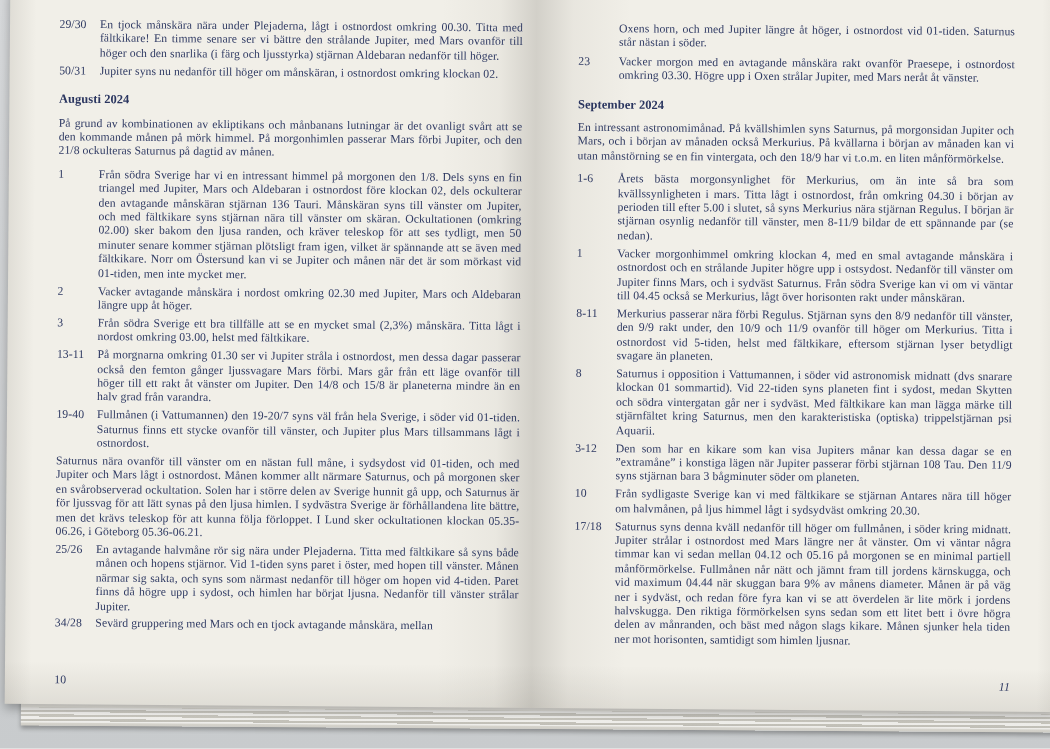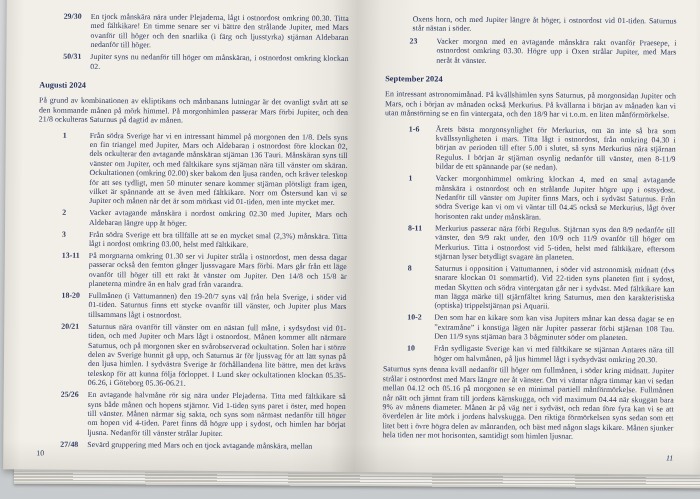--- a/index.html
+++ b/index.html
@@ -48,21 +48,21 @@
   .page {
     position: absolute; top: 20px;
     color: #2f3a63;
     font-size: 7.8px; line-height: 9.4px;
     letter-spacing: 0.05px;
   }
   .page-left  { left: 33px;  width: 309px; }
   .page-right { left: 379px; width: 291px; }
 
   .entry { display: flex; margin: 0 0 2.5px 0; }
-  .entry .num { flex: 0 0 27px; width: 27px; font-weight: bold; margin-left: 24px; }
+  .entry .num { flex: 0 0 27px; width: 27px; font-weight: normal; }
   .entry .body { flex: 1; margin: 0; text-align: justify; }
 
   .section-heading {
     font-size: 8.3px; font-weight: bold;
     margin: 10px 0 6px 0; color: #2b3660;
   }
   .intro { margin: 0 0 6px 0; text-align: justify; }
   .continuation { margin: 0 0 3px 27px; text-align: justify; }
 
   .pageno { position: absolute; top: 437px; font-size: 7.8px; }
@@ -101,33 +101,32 @@
       </div>
       <div class="entry">
         <span class="num">3</span>
         <p class="body">Från södra Sverige ett bra tillfälle att se en mycket smal (2,3%) månskära. Titta lågt i nordost omkring 03.00, helst med fältkikare.</p>
       </div>
       <div class="entry">
         <span class="num">13-11</span>
         <p class="body">På morgnarna omkring 01.30 ser vi Jupiter stråla i ostnordost, men dessa dagar passerar också den femton gånger ljussvagare Mars förbi. Mars går från ett läge ovanför till höger till ett rakt åt vänster om Jupiter. Den 14/8 och 15/8 är planeterna mindre än en halv grad från varandra.</p>
       </div>
       <div class="entry">
-        <span class="num">18-20</span>
+        <span class="num">19-40</span>
         <p class="body">Fullmånen (i Vattumannen) den 19-20/7 syns väl från hela Sverige, i söder vid 01-tiden. Saturnus finns ett stycke ovanför till vänster, och Jupiter plus Mars tillsammans lågt i ostnordost.</p>
       </div>
       <div class="entry">
-        <span class="num">20/21</span>
         <p class="body">Saturnus nära ovanför till vänster om en nästan full måne, i sydsydost vid 01-tiden, och med Jupiter och Mars lågt i ostnordost. Månen kommer allt närmare Saturnus, och på morgonen sker en svårobserverad ockultation. Solen har i större delen av Sverige hunnit gå upp, och Saturnus är för ljussvag för att lätt synas på den ljusa himlen. I sydvästra Sverige är förhållandena lite bättre, men det krävs teleskop för att kunna följa förloppet. I Lund sker ockultationen klockan 05.35-06.26, i Göteborg 05.36-06.21.</p>
       </div>
       <div class="entry">
         <span class="num">25/26</span>
         <p class="body">En avtagande halvmåne rör sig nära under Plejaderna. Titta med fältkikare så syns både månen och hopens stjärnor. Vid 1-tiden syns paret i öster, med hopen till vänster. Månen närmar sig sakta, och syns som närmast nedanför till höger om hopen vid 4-tiden. Paret finns då högre upp i sydost, och himlen har börjat ljusna. Nedanför till vänster strålar Jupiter.</p>
       </div>
       <div class="entry">
-        <span class="num">27/48</span>
+        <span class="num">34/28</span>
         <p class="body">Sevärd gruppering med Mars och en tjock avtagande månskära, mellan</p>
       </div>
 
       <div class="pageno pageno-left">10</div>
     </div>
 
     <div class="page page-right">
 
       <p class="continuation">Oxens horn, och med Jupiter längre åt höger, i ostnordost vid 01-tiden. Saturnus står nästan i söder.</p>
 
@@ -149,28 +148,29 @@
       </div>
       <div class="entry">
         <span class="num">8-11</span>
         <p class="body">Merkurius passerar nära förbi Regulus. Stjärnan syns den 8/9 nedanför till vänster, den 9/9 rakt under, den 10/9 och 11/9 ovanför till höger om Merkurius. Titta i ostnordost vid 5-tiden, helst med fältkikare, eftersom stjärnan lyser betydligt svagare än planeten.</p>
       </div>
       <div class="entry">
         <span class="num">8</span>
         <p class="body">Saturnus i opposition i Vattumannen, i söder vid astronomisk midnatt (dvs snarare klockan 01 sommartid). Vid 22-tiden syns planeten fint i sydost, medan Skytten och södra vintergatan går ner i sydväst. Med fältkikare kan man lägga märke till stjärnfältet kring Saturnus, men den karakteristiska (optiska) trippelstjärnan psi Aquarii.</p>
       </div>
       <div class="entry">
-        <span class="num">10-2</span>
+        <span class="num">3-12</span>
         <p class="body">Den som har en kikare som kan visa Jupiters månar kan dessa dagar se en ”extramåne” i konstiga lägen när Jupiter passerar förbi stjärnan 108 Tau. Den 11/9 syns stjärnan bara 3 bågminuter söder om planeten.</p>
       </div>
       <div class="entry">
         <span class="num">10</span>
         <p class="body">Från sydligaste Sverige kan vi med fältkikare se stjärnan Antares nära till höger om halvmånen, på ljus himmel lågt i sydsydväst omkring 20.30.</p>
       </div>
       <div class="entry">
+        <span class="num">17/18</span>
         <p class="body">Saturnus syns denna kväll nedanför till höger om fullmånen, i söder kring midnatt. Jupiter strålar i ostnordost med Mars längre ner åt vänster. Om vi väntar några timmar kan vi sedan mellan 04.12 och 05.16 på morgonen se en minimal partiell månförmörkelse. Fullmånen når nätt och jämnt fram till jordens kärnskugga, och vid maximum 04.44 när skuggan bara 9% av månens diameter. Månen är på väg ner i sydväst, och redan före fyra kan vi se att överdelen är lite mörk i jordens halvskugga. Den riktiga förmörkelsen syns sedan som ett litet bett i övre högra delen av månranden, och bäst med någon slags kikare. Månen sjunker hela tiden ner mot horisonten, samtidigt som himlen ljusnar.</p>
       </div>
 
       <div class="pageno pageno-right">11</div>
     </div>
 
   </div>
 </div>
 
 </body></html>

